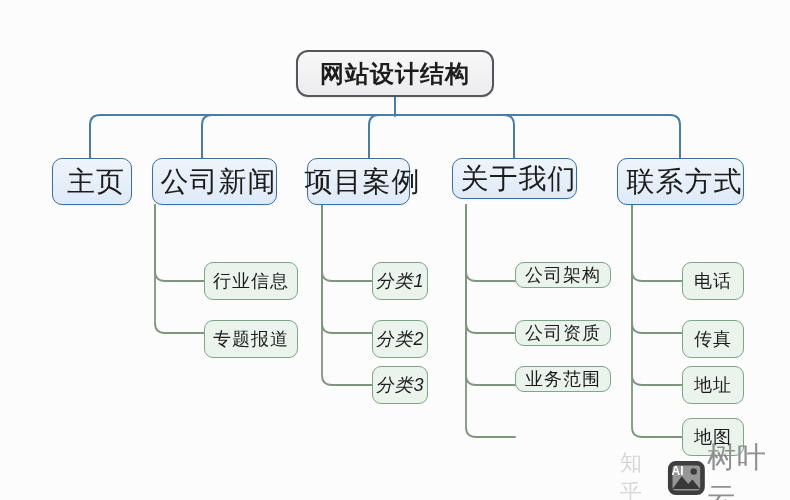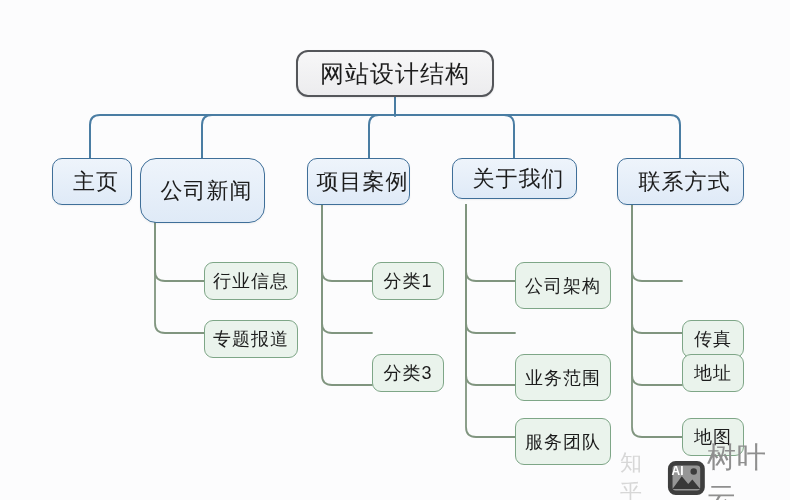--- a/index.html
+++ b/index.html
@@ -16,45 +16,46 @@
   .node{
     position:absolute;display:flex;align-items:center;justify-content:center;
     box-sizing:border-box;color:var(--text,#1c1c1c);white-space:nowrap;
     letter-spacing:1px;
   }
   .root{
     border:2px solid var(--root-border,#54565a);
     background:linear-gradient(180deg,#f7f7f8,#ececee);
     border-radius:12px;font-size:24px;
     box-shadow:0 1px 2px rgba(0,0,0,0.08);
+    font-weight:bold;
   }
   .l2{
     border:1.5px solid var(--l2-border,#3f6f99);
     background:linear-gradient(180deg,#eef4fb,#dfeaf7);
-    border-radius:10px;font-size:22px;
+    border-radius:10px;font-size:28px;
     box-shadow:0 1px 2px rgba(0,0,0,0.06);
     padding-left:8px;
   }
   .l3{
     border:1.5px solid var(--l3-border,#7ea687);
     background:var(--l3-fill,#eaf3ec);
     border-radius:9px;font-size:18px;
   }
   
   .n-root{left:296px;top:50px;width:198px;height:47px;}
   .n-home{left:52px;top:158px;width:80px;height:47px;}
-  .n-news{left:140px;top:158px;width:125px;height:65px;border-radius:16px;}
+  .n-news{left:152px;top:158px;width:125px;height:47px;}
   .n-cases{left:307px;top:158px;width:103px;height:47px;}
   .n-about{left:452px;top:158px;width:125px;height:41px;}
   .n-contact{left:617px;top:158px;width:127px;height:47px;}
   .c-news{left:204px;width:94px;height:38px;}
-  .c-cases{left:372px;width:72px;height:38px;}
-  .c-about{left:515px;width:96px;height:47px;}
+  .c-cases{left:372px;width:56px;height:38px;font-style:italic;}
+  .c-about{left:515px;width:96px;height:26px;}
   .c-contact{left:682px;width:62px;height:38px;}
-  .r1{top:262px;} .r2{top:314px;margin-top:6px;} .r3{top:354px;text-align:center;} .r4{top:418px;}
+  .r1{top:262px;} .r2{top:314px;margin-top:6px;} .r3{top:366px;text-align:center;} .r4{top:418px;}
   
   .watermark{
     position:absolute;left:620px;top:458px;height:40px;
     display:flex;align-items:center;
   }
   .wm-prefix{font-size:22px;color:var(--wm-light,#d7d7d7);letter-spacing:2px;}
   .wm-handle{font-size:29px;color:var(--wm-dark,#8f8f8f);font-weight:400;letter-spacing:1px;}
   .wm-badge{margin:0 1px 0 3px;}
 </style>
 </head>
@@ -92,26 +93,28 @@
   <div class="node l2 n-home">主页</div>
   <div class="node l2 n-news">公司新闻</div>
   <div class="node l2 n-cases">项目案例</div>
   <div class="node l2 n-about">关于我们</div>
   <div class="node l3 c-news r1">行业信息</div>
 
   <div class="node l2 n-contact">联系方式</div>
   <div class="node l3 c-news r2">专题报道</div>
 
   <div class="node l3 c-cases r1">分类1</div>
+  <div class="node l3 c-cases r2">分类2</div>
   <div class="node l3 c-cases r3">分类3</div>
 
   <div class="node l3 c-about r1">公司架构</div>
+  <div class="node l3 c-about r2">公司资质</div>
   <div class="node l3 c-about r3">业务范围</div>
-  <div class="node l3 c-about r4">服务团队</div>
 
+  <div class="node l3 c-contact r1">电话</div>
   <div class="node l3 c-contact r2">传真</div>
   <div class="node l3 c-contact r3">地址</div>
   <div class="node l3 c-contact r4">地图</div>
 
   <div class="watermark">
     <span class="wm-prefix">知乎</span>
     <svg class="wm-badge" width="42" height="38" viewBox="0 0 42 38">
       <rect x="3.5" y="3" width="35" height="32" rx="6" fill="#969696" stroke="#3e3e3e" stroke-width="5"></rect>
       <circle cx="29" cy="12" r="3.5" fill="#3c3c3c"></circle>
       <path d="M6 31 L16 17 L23 25.5 L27.5 20.5 L36 31 Z" fill="#383838"></path>

